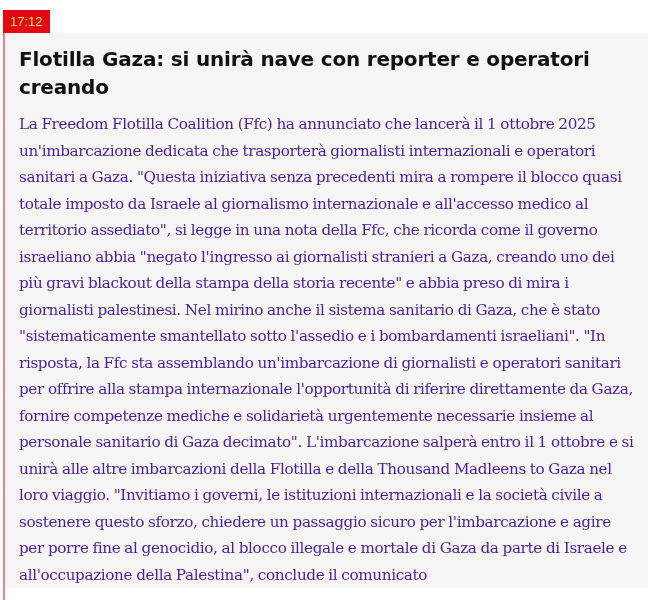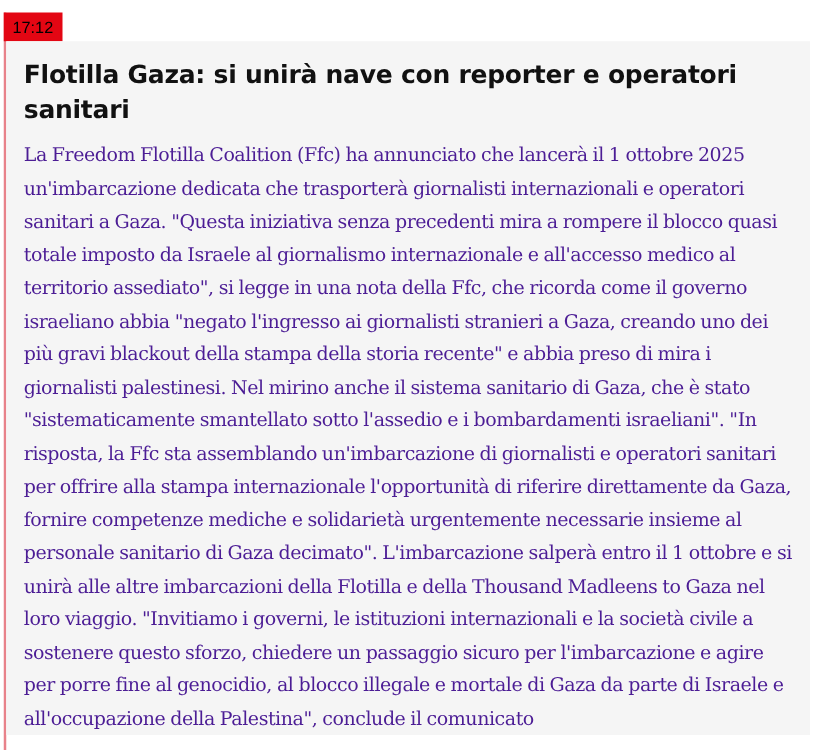--- a/index.html
+++ b/index.html
@@ -23,21 +23,21 @@
       height: 590px;
       background: #e8828a;
     }
     .time-badge {
       position: absolute;
       left: 3px;
       top: 10px;
       height: 23px;
       padding: 0 7px 0 7px;
       background: #e30613;
-      color: #000000;
+      color: #fde047;
       font-family: "Liberation Sans", "DejaVu Sans", sans-serif;
       font-size: 13px;
       line-height: 23px;
       letter-spacing: 0px;
     }
     .entry-card {
       position: absolute;
       left: 5px;
       top: 33px;
       width: 643px;
@@ -65,16 +65,16 @@
       word-spacing: -0.5px;
     }
   </style>
 </head>
 <body>
 
 <div class="live-entry">
   <div class="timeline-line"></div>
   <div class="time-badge">17:12</div>
   <div class="entry-card">
-    <h2 class="entry-title">Flotilla Gaza: si unirà nave con reporter e operatori sanitari</h2>
+    <h2 class="entry-title">Flotilla Gaza: si unirà nave con reporter e operatori creando</h2>
     <p class="entry-body">La Freedom Flotilla Coalition (Ffc) ha annunciato che lancerà il 1 ottobre 2025 un'imbarcazione dedicata che trasporterà giornalisti internazionali e operatori sanitari a Gaza. "Questa iniziativa senza precedenti mira a rompere il blocco quasi totale imposto da Israele al giornalismo internazionale e all'accesso medico al territorio assediato", si legge in una nota della Ffc, che ricorda come il governo israeliano abbia "negato l'ingresso ai giornalisti stranieri a Gaza, creando uno dei più gravi blackout della stampa della storia recente" e abbia preso di mira i giornalisti palestinesi. Nel mirino anche il sistema sanitario di Gaza, che è stato "sistematicamente smantellato sotto l'assedio e i bombardamenti israeliani". "In risposta, la Ffc sta assemblando un'imbarcazione di giornalisti e operatori sanitari per offrire alla stampa internazionale l'opportunità di riferire direttamente da Gaza, fornire competenze mediche e solidarietà urgentemente necessarie insieme al personale sanitario di Gaza decimato". L'imbarcazione salperà entro il 1 ottobre e si unirà alle altre imbarcazioni della Flotilla e della Thousand Madleens to Gaza nel loro viaggio. "Invitiamo i governi, le istituzioni internazionali e la società civile a sostenere questo sforzo, chiedere un passaggio sicuro per l'imbarcazione e agire per porre fine al genocidio, al blocco illegale e mortale di Gaza da parte di Israele e all'occupazione della Palestina", conclude il comunicato</p>
   </div>
 </div>
 
 </body></html>

